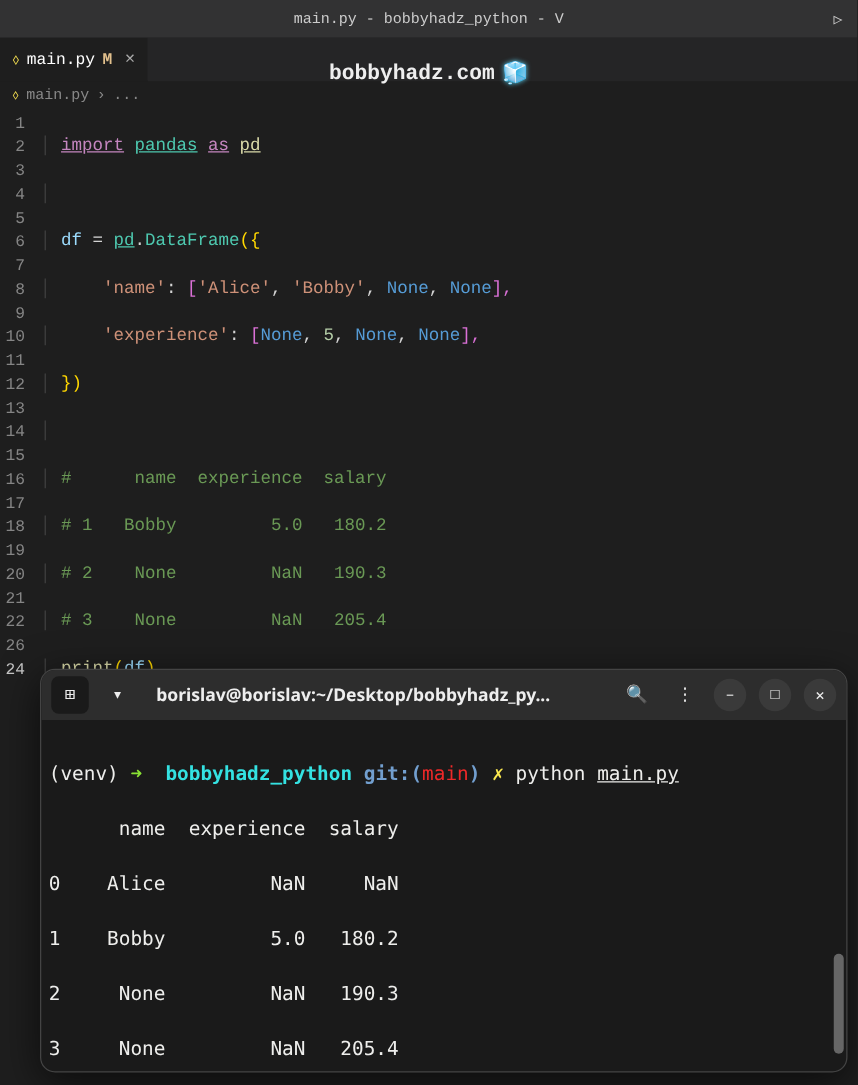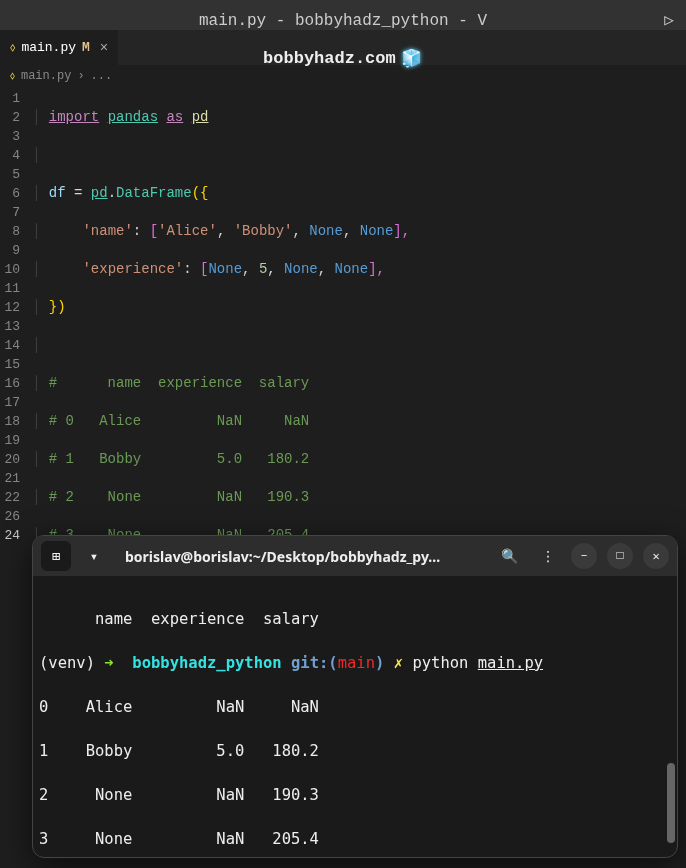--- a/index.html
+++ b/index.html
@@ -10,24 +10,24 @@
   font-family: 'Consolas', 'Monaco', 'Courier New', monospace;
   font-size: 14px;
   color: #d4d4d4;
   overflow: hidden;
   position: relative;
 }
 .title-bar {
   height: 30px;
   background: #323233;
   display: flex;
-  align-items: flex-end;
+  align-items: center;
   justify-content: center;
   color: #cccccc;
-  font-size: 16px;
+  font-size: 12px;
   position: relative;
 }
 .title-bar .play {
   position: absolute;
   right: 12px;
   color: #ccc;
 }
 .tab-bar {
   height: 35px;
   background: #252526;
@@ -245,21 +245,20 @@
   </div>
   <div class="code">
 <div class="line"><span class="indent-guide">│ </span><span class="kw">import</span> <span class="mod">pandas</span> <span class="kw">as</span> <span class="alias">pd</span></div>
 <div class="line"><span class="indent-guide">│</span></div>
 <div class="line"><span class="indent-guide">│ </span><span class="var">df</span><span class="op"> = </span><span class="mod">pd</span><span class="op">.</span><span class="cls">DataFrame</span><span class="punct">({</span></div>
 <div class="line"><span class="indent-guide">│ </span>    <span class="str">'name'</span><span class="op">: </span><span class="punct2">[</span><span class="str">'Alice'</span><span class="op">, </span><span class="str">'Bobby'</span><span class="op">, </span><span class="const">None</span><span class="op">, </span><span class="const">None</span><span class="punct2">],</span></div>
 <div class="line"><span class="indent-guide">│ </span>    <span class="str">'experience'</span><span class="op">: </span><span class="punct2">[</span><span class="const">None</span><span class="op">, </span><span class="num">5</span><span class="op">, </span><span class="const">None</span><span class="op">, </span><span class="const">None</span><span class="punct2">],</span></div>
 <div class="line"><span class="indent-guide">│ </span><span class="punct">})</span></div>
 <div class="line"><span class="indent-guide">│</span></div>
 <div class="line"><span class="indent-guide">│ </span><span class="cmt">#      name  experience  salary</span></div>
-<div class="line"><span class="indent-guide">│ </span><span class="cmt"># 0   Alice         NaN     NaN</span></div>
 <div class="line"><span class="indent-guide">│ </span><span class="cmt"># 1   Bobby         5.0   180.2</span></div>
 <div class="line"><span class="indent-guide">│ </span><span class="cmt"># 2    None         NaN   190.3</span></div>
 <div class="line"><span class="indent-guide">│ </span><span class="cmt"># 3    None         NaN   205.4</span></div>
 <div class="line"><span class="indent-guide">│ </span><span class="func">print</span><span class="punct">(</span><span class="var">df</span><span class="punct">)</span></div>
 <div class="line"><span class="indent-guide">│</span></div>
 <div class="line"><span class="indent-guide">│ </span><span class="var">df</span><span class="op">.</span><span class="func">insert</span><span class="punct">(</span><span class="num">0</span><span class="op">, </span><span class="str">'ID'</span><span class="op">, </span><span class="func-u">range</span><span class="punct2">(</span><span class="num">0</span><span class="op">, </span><span class="num">0</span><span class="op"> + </span><span class="func">len</span><span class="punct3">(</span><span class="var">df</span><span class="punct3">)</span><span class="punct2">)</span><span class="punct">)</span></div>
 <div class="line"><span class="indent-guide">│</span></div>
 <div class="line"><span class="indent-guide">│ </span><span class="cmt">#    ID   name  experience  salary</span></div>
 <div class="line"><span class="indent-guide">│ </span><span class="cmt"># 0   0  Alice         NaN     NaN</span></div>
 <div class="line"><span class="indent-guide">│ </span><span class="cmt"># 1   1  Bobby         5.0   180.2</span></div>
@@ -277,22 +276,22 @@
     <div class="term-title">borislav@borislav:~/Desktop/bobbyhadz_py...</div>
     <div class="tbtn">🔍</div>
     <div class="tbtn">⋮</div>
     <div class="window-btns">
       <div class="wbtn">–</div>
       <div class="wbtn">□</div>
       <div class="wbtn">✕</div>
     </div>
   </div>
   <div class="term-body">
+<span class="row"><span class="t-white">(venv)</span> <span class="t-green">➜</span>  <span class="t-cyan">bobbyhadz_python</span> <span class="t-blue">git:(</span><span class="t-red">main</span><span class="t-blue">)</span> <span class="t-yellow">✗</span> <span class="t-white">python</span> <span class="t-white t-under">main.py</span></span>
 <span class="row t-white">      name  experience  salary</span>
-<span class="row"><span class="t-white">(venv)</span> <span class="t-green">➜</span>  <span class="t-cyan">bobbyhadz_python</span> <span class="t-blue">git:(</span><span class="t-red">main</span><span class="t-blue">)</span> <span class="t-yellow">✗</span> <span class="t-white">python</span> <span class="t-white t-under">main.py</span></span>
 <span class="row t-white">0    Alice         NaN     NaN</span>
 <span class="row t-white">1    Bobby         5.0   180.2</span>
 <span class="row t-white">2     None         NaN   190.3</span>
 <span class="row t-white">3     None         NaN   205.4</span>
 
 
 
 
 
 

